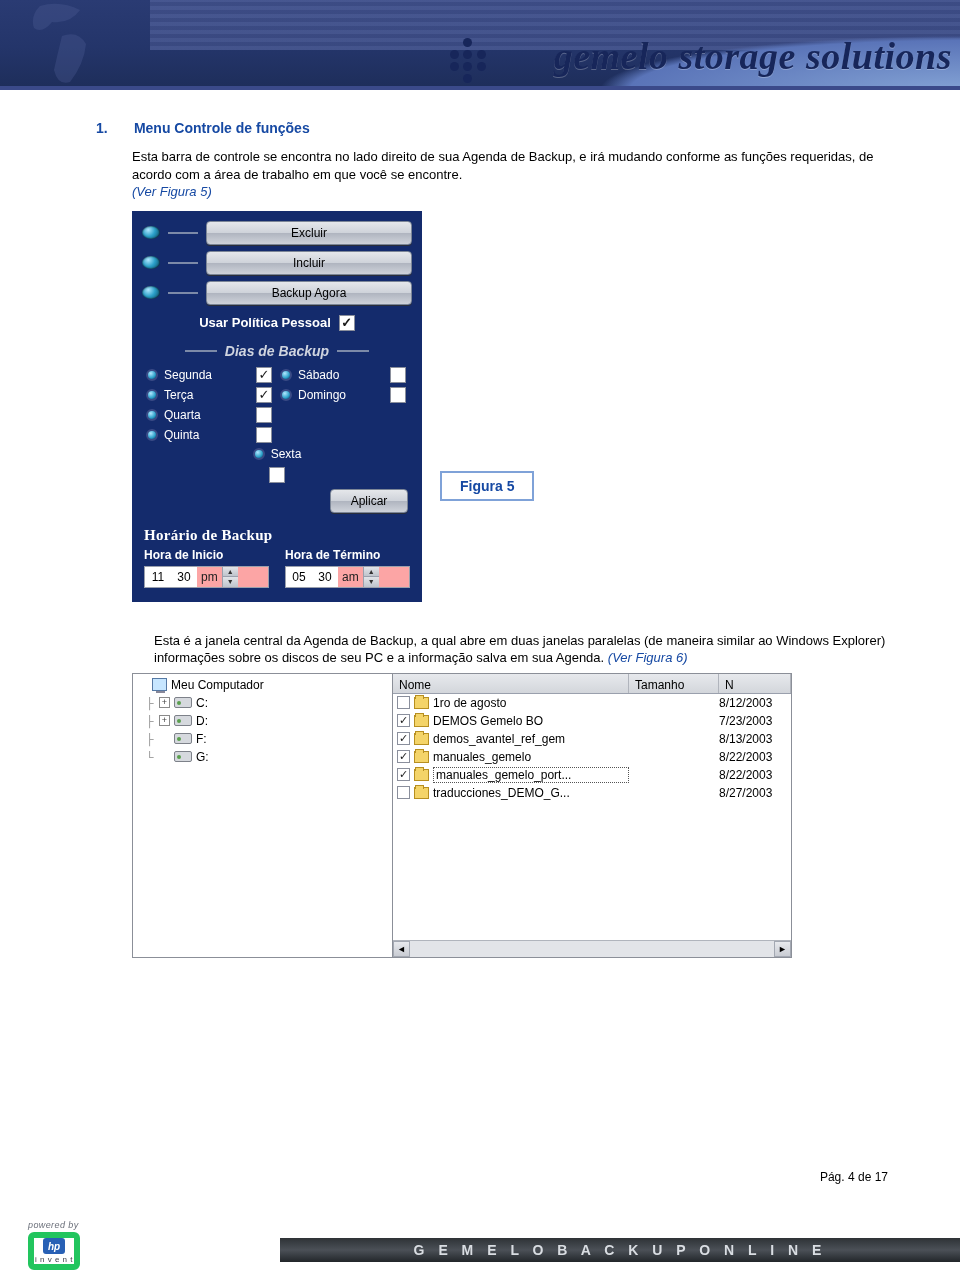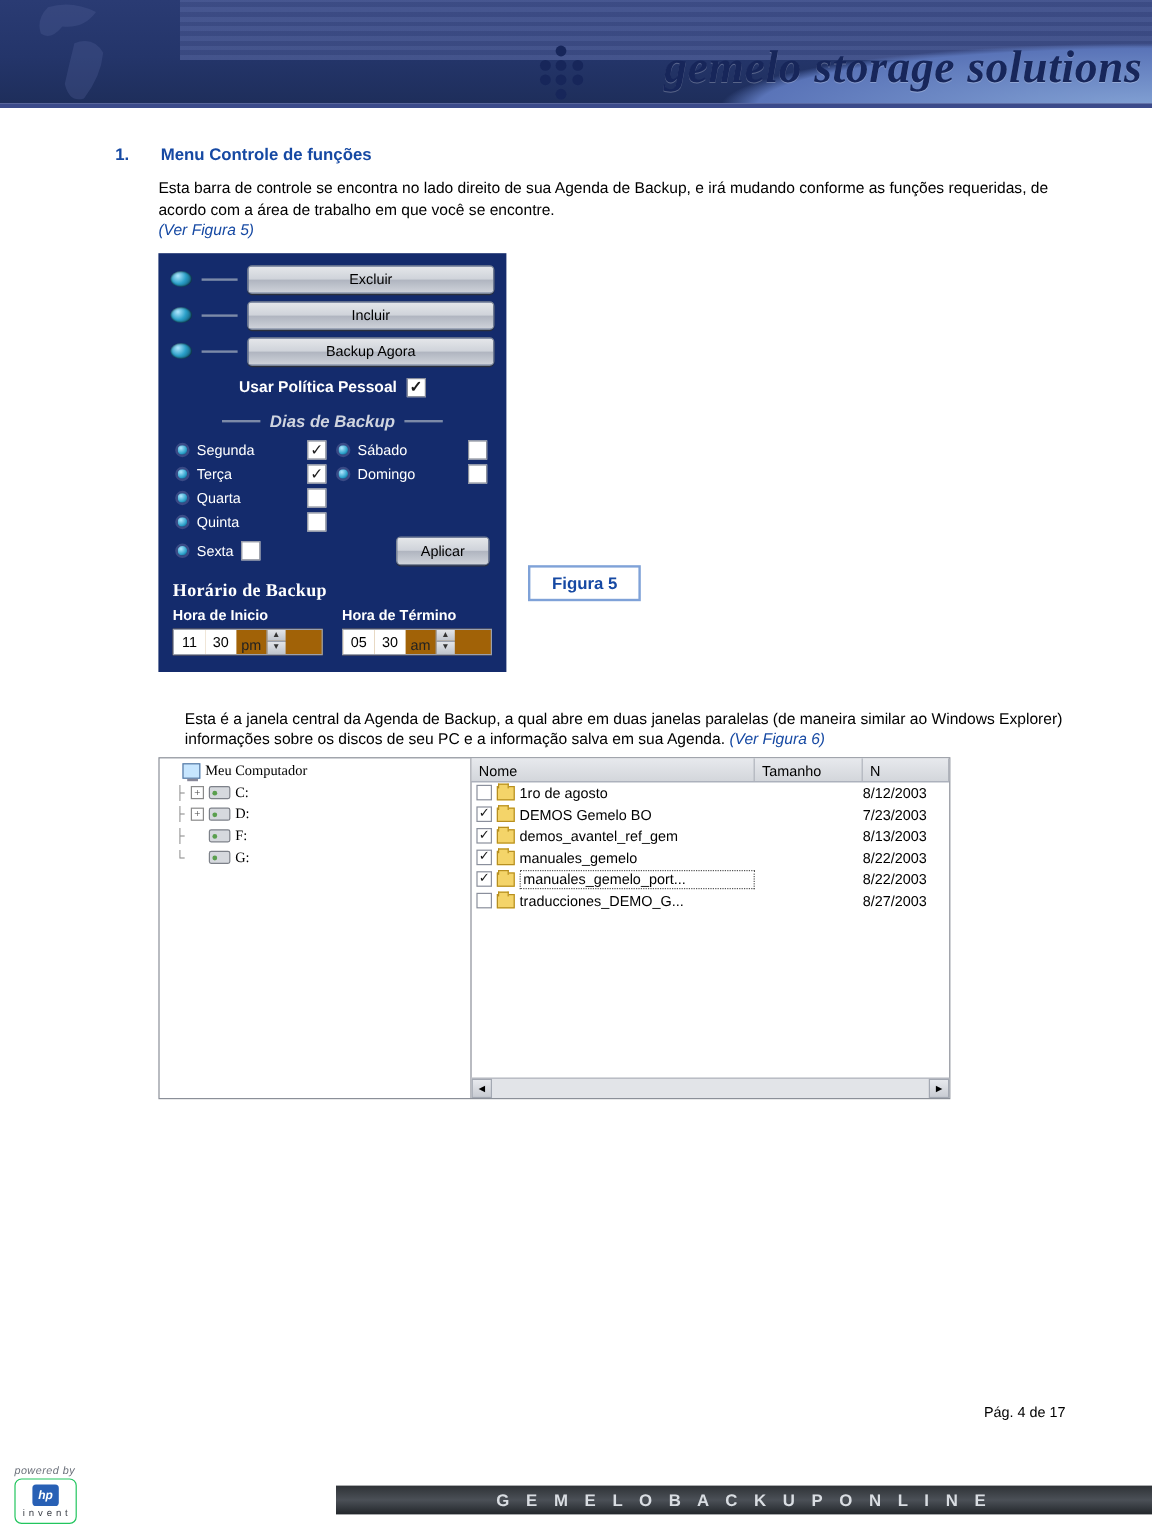--- a/index.html
+++ b/index.html
@@ -35,39 +35,39 @@
   .glassbtn.small { flex:none; width:78px; }
   .chkline { display:flex; align-items:center; gap:8px; margin:10px 6px 12px 6px; font-weight:700; font-size:13px; justify-content:center;}
   .chkline .label { text-align:right; }
   .checkbox { width:16px; height:16px; background:#fff; border:1px solid #8a8f9c; display:flex; align-items:center; justify-content:center; font-size:13px; color:#1a1a1a; }
   .checkbox.checked::before { content:"✓"; }
   .sub-head { display:flex; align-items:center; justify-content:center; gap:8px; color:#cfd4df; font-style:italic; font-weight:700; font-size:14px; margin:6px 0 8px; }
   .sub-head::before,.sub-head::after { content:""; height:2px; background:#7c8aa8; width:32px; }
   .daysgrid { display:grid; grid-template-columns:1fr 18px 1fr 18px; row-gap:4px; column-gap:6px; align-items:center; padding:0 4px; }
   .daylabel { display:flex; align-items:center; gap:6px; font-size:12px; }
   .radio-led { width:12px; height:12px; border-radius:50%; border:2px solid #3a4b86; background: radial-gradient(circle at 35% 30%,#b0e7ff,#2aa0c9 60%,#0b2e55); }
-  .applyrow { display:flex; align-items:center; gap:6px; margin-top:4px; padding:0 4px; }
+  .applyrow { display:flex; align-items:center; gap:6px; margin-top:4px; padding:0 4px;flex-direction:column; }
   .applyrow .glassbtn.small { margin-left:auto; }
   .time-head { font-weight:700; font-size:15px; margin:14px 0 4px 2px; letter-spacing:.3px; font-family: Georgia, serif; }
   .timecols { display:flex; gap:16px; padding:0 2px; }
   .timecol { flex:1; }
   .timecol .tlabel { font-weight:700; font-size:12px; margin-bottom:4px; }
-  .timebox { display:flex; align-items:flex-end; background:#a16207; border:1px solid #9aa0ad; height:22px; }
+  .timebox { display:flex; align-items:center; background:#fca5a5; border:1px solid #9aa0ad; height:22px; }
   .timebox input { border:none; width:26px; text-align:center; font-size:12px; height:20px; outline:none; }
   .timebox .ampm { font-size:12px; padding:0 4px; color:#222; }
   .spinner { width:16px; height:20px; border-left:1px solid #9aa0ad; display:flex; flex-direction:column; }
   .spinner span { flex:1; background:linear-gradient(#e2e4e8,#bfc4cc); display:flex; align-items:center; justify-content:center; font-size:7px; color:#333; }
   .spinner span+span { border-top:1px solid #9aa0ad; }
   
   .fig-label-box { border:2px solid #7fa2d8; padding:5px 18px; color:#1649a3; font-weight:700; font-size:14px; background:#fff; margin-top:260px; }
   
   
   .fig6 { display:flex; width:660px; height:285px; border:1px solid #8b8f98; margin:6px 0 0 36px; font-family: Tahoma, Arial, sans-serif; font-size:12px; background:#fff; }
   .tree { width:260px; border-right:1px solid #8b8f98; overflow:auto; padding:2px 4px; }
-  .tree .node { display:flex; align-items:center; gap:4px; height:18px;font-family:Liberation Serif, serif; }
+  .tree .node { display:flex; align-items:center; gap:4px; height:18px; }
   .tree .node .exp { width:11px; height:11px; border:1px solid #8a8a8a; background:#fff; font-size:9px; line-height:9px; text-align:center; color:#444;}
   .tree .node.noexp .exp { visibility:hidden; }
   .tree .connector { width:10px; text-align:center; color:#8a8a8a; font-size:11px; }
   .monitor-icon { width:15px; height:13px; background:#c7e6ff; border:1px solid #5679a4; position:relative; }
   .monitor-icon::after { content:""; position:absolute; bottom:-3px; left:3px; width:9px; height:2px; background:#889; }
   .drive-icon { width:18px; height:11px; background:#d6d9de; border:1px solid #7d8189; border-radius:2px; position:relative; }
   .drive-icon::after { content:""; position:absolute; left:2px; top:3px; width:4px; height:4px; background:#5a9f4e; border-radius:50%; }
   
   .list { flex:1; display:flex; flex-direction:column; position:relative; }
   .list-header { display:flex; background:linear-gradient(#e7e9ed,#d3d6db); border-bottom:1px solid #9aa0ad; height:20px; }
@@ -85,23 +85,23 @@
   .list-row .fname.focused { border:1px dotted #555; padding:0 2px; }
   .list-row .size { width:90px; }
   .list-row .date { width:72px; text-align:left; padding-right:4px; }
   .hscroll { position:absolute; bottom:0; left:0; right:0; height:17px; background:#e2e4e8; border-top:1px solid #b0b4bc; display:flex; }
   .hscroll .arrow, .hscroll .thumbend { width:17px; background:linear-gradient(#e7e9ed,#c9ccd3); border:1px solid #a3a8b2; display:flex; align-items:center; justify-content:center; font-size:9px; }
   .hscroll .track { flex:1; }
   
   
   .page-num { position:absolute; right:72px; top:1170px; font-size:12px; }
   .footer { position:absolute; left:0; right:0; bottom:0; height:48px; }
-  .hp-badge { position:absolute; left:12px; bottom:6px; width:86px; }
+  .hp-badge { position:absolute; left:28px; bottom:6px; width:86px; }
   .hp-badge .pb { font-size:9px; color:#6a6f79; font-style:italic; letter-spacing:.4px; margin-bottom:2px; }
-  .hp-logo { width:52px; height:38px; border:1px solid #22c55e; border-radius:6px; background:#fff; display:flex; flex-direction:column; align-items:center; justify-content:center; gap:1px; }
+  .hp-logo { width:52px; height:38px; border:6px solid #22c55e; border-radius:6px; background:#fff; display:flex; flex-direction:column; align-items:center; justify-content:center; gap:1px; }
   .hp-logo .sq { width:22px; height:18px; background:#2860b5; border-radius:3px; color:#fff; font-size:10px; font-style:italic; font-weight:700; display:flex; align-items:center; justify-content:center; }
   .hp-logo .inv { font-size:8px; color:#3a3e46; letter-spacing:.5px; }
   .footbar { position:absolute; left:280px; right:0; bottom:14px; height:24px; background:linear-gradient(#2e3236,#4b5057 50%,#22262a); color:#d9dde2; font-size:14px; font-weight:700; letter-spacing:5px; text-align:center; line-height:24px; font-family: "Segoe UI", Arial, sans-serif; }
 </style>
 </head>
 <body>
 
 <div class="top-banner">
   <svg class="map" viewBox="0 0 180 90">
     <path d="M40 6 Q60 0 80 10 Q70 24 52 22 Q42 34 34 28 Q30 16 40 6 Z M62 36 Q78 30 86 44 Q84 64 70 82 Q58 86 54 70 Q58 52 62 36 Z" fill="#516099" opacity=".8"></path>

